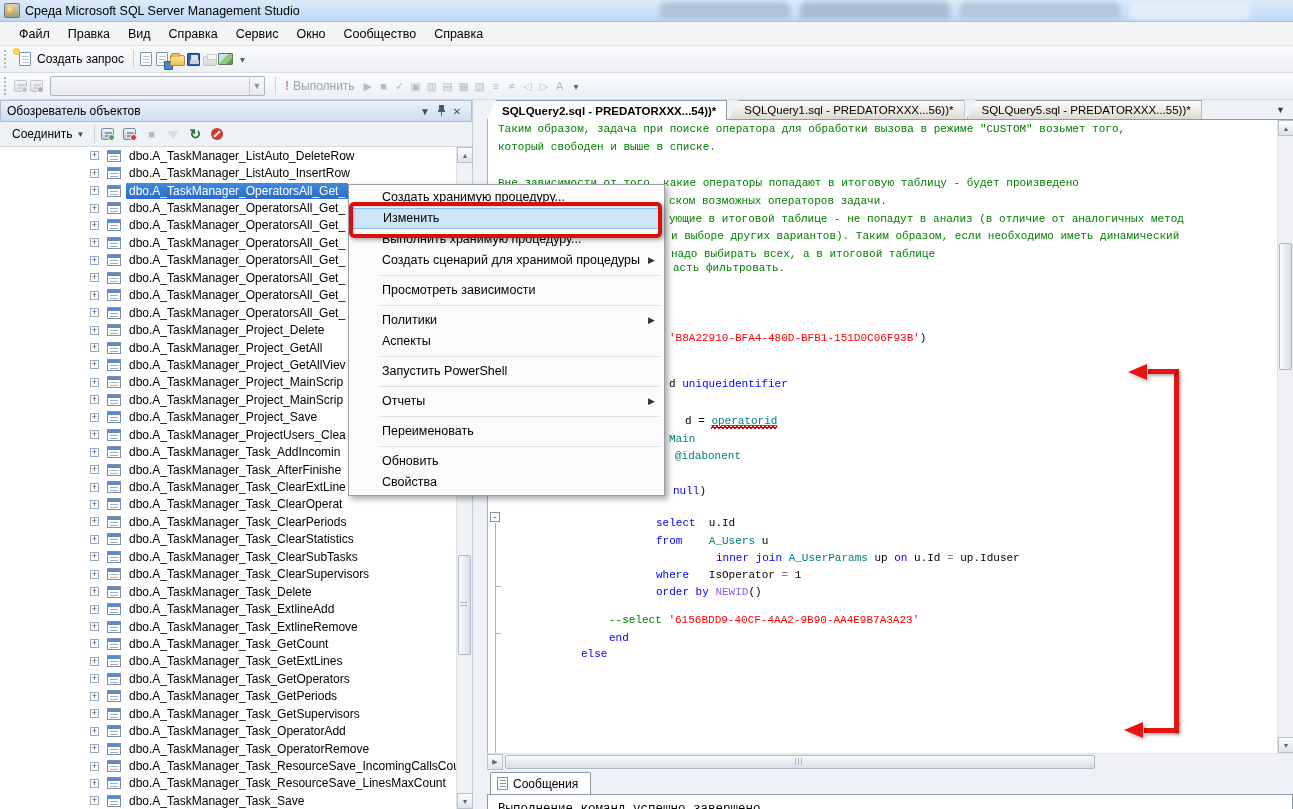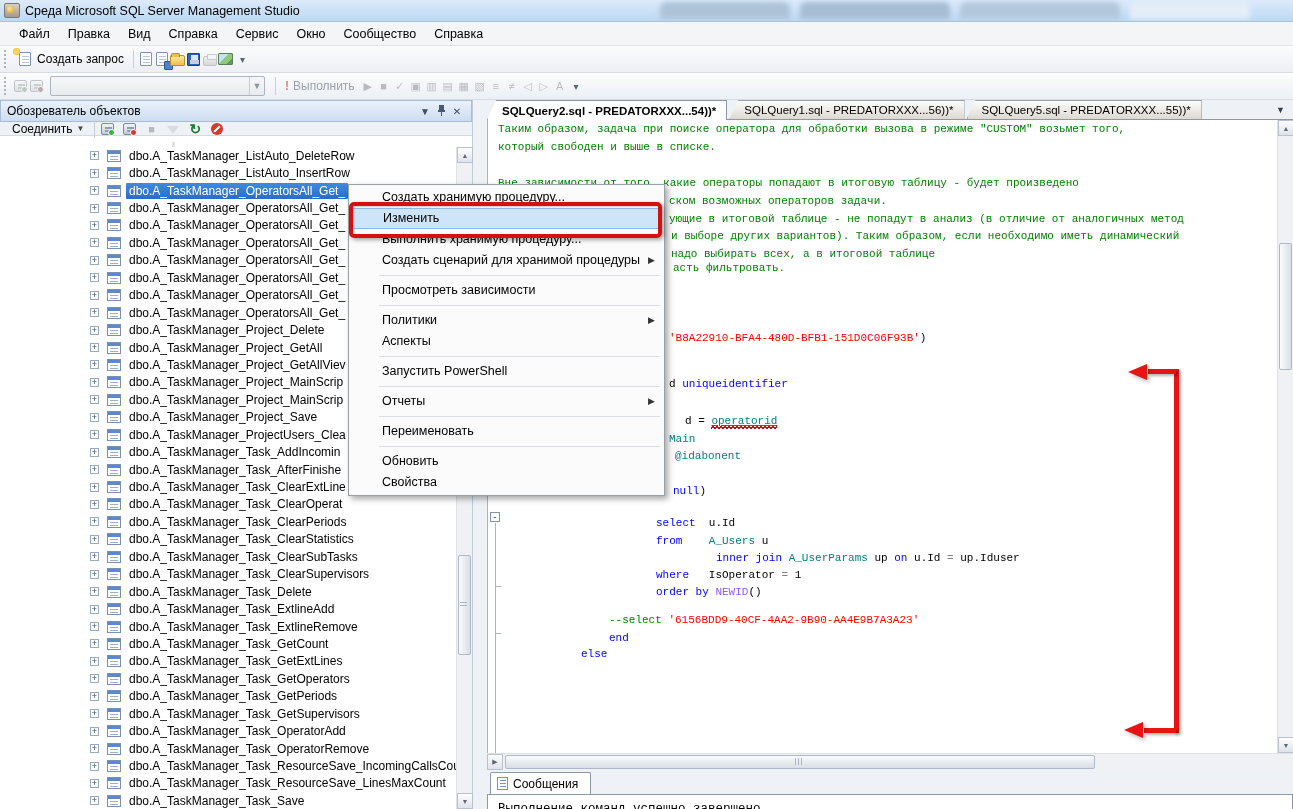--- a/index.html
+++ b/index.html
@@ -76,21 +76,21 @@
   
   .main{position:absolute;left:0;top:100px;width:100%;height:709px;}
 
   
   .oe{position:absolute;left:0;top:0;width:473px;height:709px;background:#fff;border-right:1px solid #c2cbd7;}
   .oe-header{position:absolute;left:0;top:0;width:100%;height:22px;
      background:linear-gradient(#eaf2fc,#cdddf0);border:1px solid #a9bdd4;
      display:flex;align-items:center;padding:0 6px;font-size:12px;}
   .oe-title{flex:1;}
   .oe-ctl{width:16px;text-align:center;color:#3d4c5e;font-size:10px;cursor:default;}
-  .oe-toolbar{position:absolute;left:0;top:22px;width:100%;height:14px;background:#eef1f6;
+  .oe-toolbar{position:absolute;left:0;top:22px;width:100%;height:25px;background:#eef1f6;
      border-bottom:1px solid #d5dae2;display:flex;align-items:center;padding-left:6px;font-size:12px;}
   .connect-btn{display:flex;align-items:center;gap:4px;padding:2px 6px;}
   .caret{font-size:8px;color:#444;}
   .tree{position:absolute;left:0;top:47px;width:457px;height:662px;background:#fff;overflow:hidden;font-size:12px;}
   .trow{position:relative;height:17.45px;display:flex;align-items:center;white-space:nowrap;}
   .plus{width:9px;height:9px;margin-left:90px;border:1px solid #98a9c0;background:#fff;flex:0 0 auto;
      display:inline-flex;align-items:center;justify-content:center;font-size:9px;line-height:7px;color:#3c4b5e;}
   .spicon{width:14px;height:12px;margin-left:8px;background:#fff;border:1px solid #7b8fae;flex:0 0 auto;
      background-image:linear-gradient(#5b89c9,#5b89c9),repeating-linear-gradient(#9fb0c6 0 1px,transparent 1px 3px);
      background-size:100% 3px,8px 6px;background-position:0 0,2px 5px;background-repeat:no-repeat,no-repeat;}

